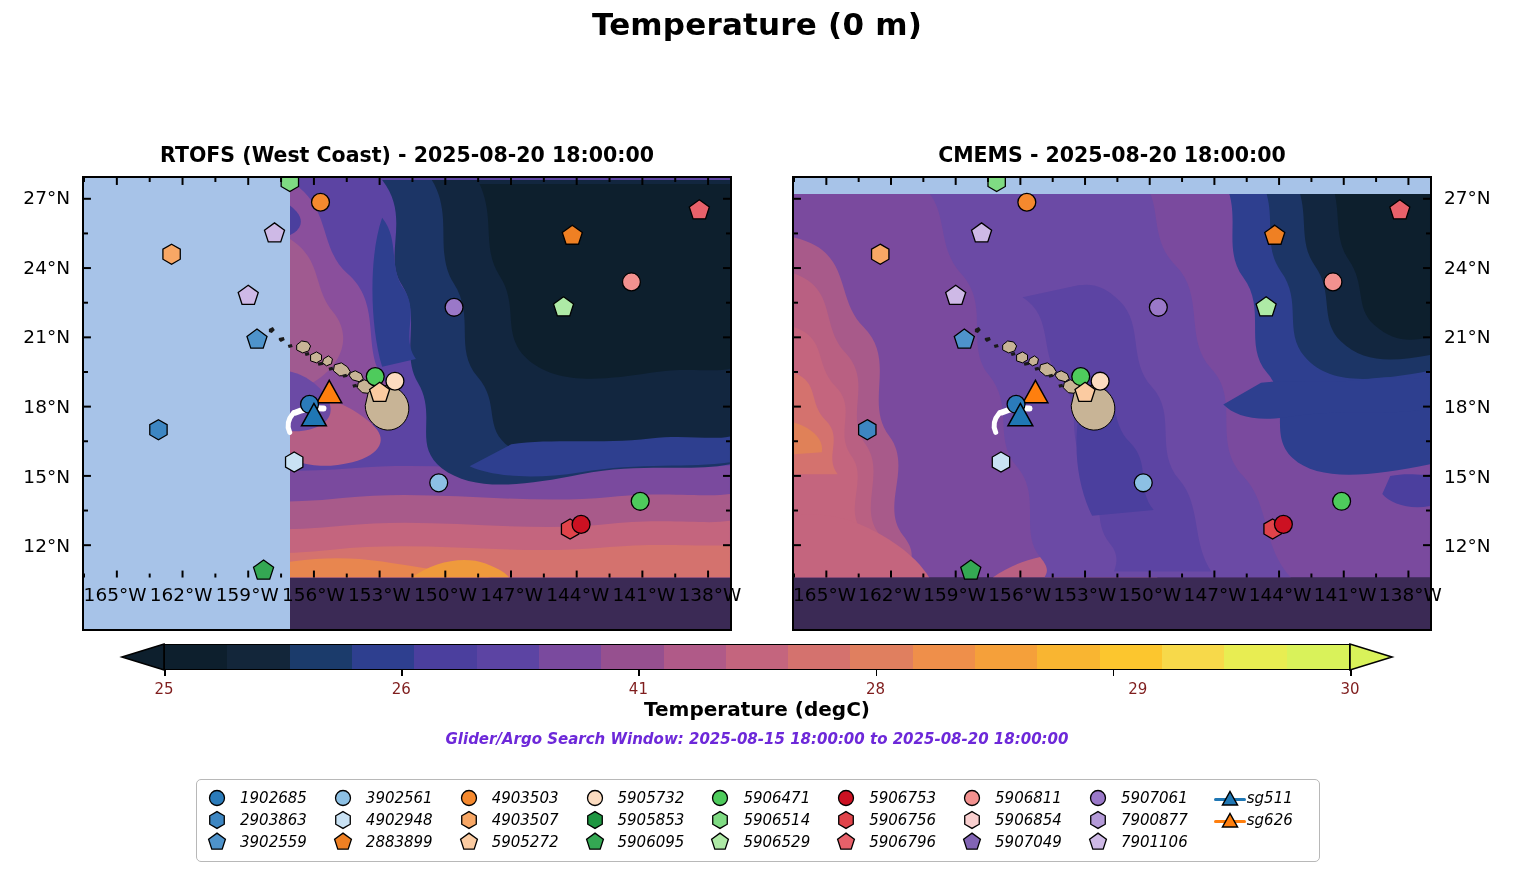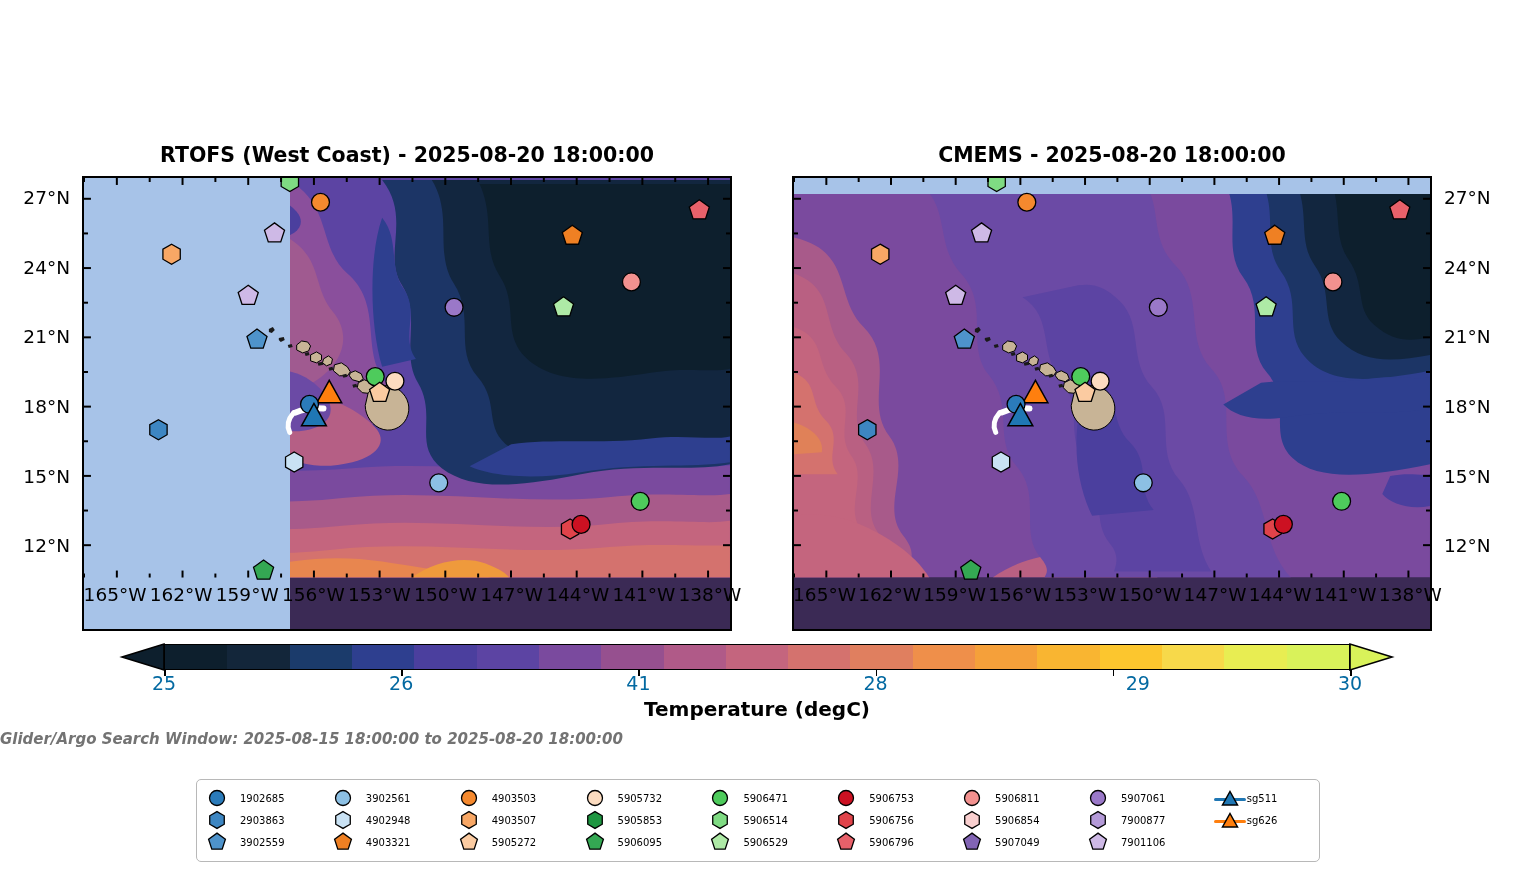--- a/index.html
+++ b/index.html
@@ -26,44 +26,45 @@
   }
   .mapfield{position:absolute;inset:0;}
   .layer{position:absolute;inset:0;}
 
   .xlab{position:absolute;font-size:18.5px;color:#000;transform:translateX(-50%);white-space:nowrap;}
 
   
   #cbwrap{position:absolute;left:122px;top:644px;width:1270px;height:26px;}
   #cbbar{position:absolute;left:42px;right:42px;top:0;bottom:0;border:1.6px solid #000;box-sizing:border-box;}
   .cbarrow{position:absolute;top:0;height:26px;width:42px;}
-  .cbticklab{position:absolute;top:28px;font-size:19px;color:#0369a1;transform:translateX(-50%);}
+  .cbticklab{position:absolute;top:36px;font-size:15px;color:#7f1d1d;transform:translateX(-50%);}
   #cbtitle{position:absolute;left:0;right:0;top:697px;text-align:center;font-size:20px;font-weight:bold;color:#000;}
-  #cbsub{position:absolute;left:0;right:0;top:730px;font-size:15px;font-weight:bold;font-style:italic;color:#737373;}
+  #cbsub{position:absolute;left:0;right:0;top:730px;text-align:center;font-size:15px;font-weight:bold;font-style:italic;color:#6d28d9;}
 
   
   #legend{
     position:absolute;left:196px;top:779px;width:1124px;
     border:1px solid #b8b8b8;border-radius:5px;background:#fff;
     padding:7px 9px 8px 9px;box-sizing:border-box;
   }
   #legend table{border-collapse:collapse;width:100%;}
   #legend td{padding:0;vertical-align:middle;height:22px;}
   .lgmark{width:34px;text-align:center;}
-  .lgtext{font-size:10px;color:#000;padding-right:12px;white-space:nowrap;}
+  .lgtext{font-size:15px;color:#000;padding-right:12px;white-space:nowrap;font-style:italic;}
   .gl-line{position:relative;display:inline-block;width:32px;height:18px;vertical-align:middle;}
   .gl-line i{position:absolute;left:0;top:8px;width:32px;height:3px;border-radius:2px;}
   .gl-line b{position:absolute;left:8px;top:1px;}
   svg{display:block;overflow:visible;}
   .mk{vector-effect:non-scaling-stroke;}
 </style>
 </head>
 <body>
 
 <div id="fig">
+  <div class="suptitle">Temperature (0 m)</div>
 
   <div class="panel" id="panel-rtofs" style="left:82px;width:650px;">
     <div class="ptitle">RTOFS (West Coast) - 2025-08-20 18:00:00</div>
     <div class="mapbox">
       <svg class="mapfield" viewBox="0 0 650 402" preserveAspectRatio="none">
         <defs>
           <clipPath id="clipR">
               <rect x="0" y="0" width="650" height="402"></rect>
             </clipPath>
         </defs>
@@ -564,21 +565,21 @@
               <svg width="22" height="20">
                 <polygon points="11.00,1.15 19.42,7.27 16.20,17.16 5.80,17.16 2.58,7.27" fill="#4e93cb" stroke="#000" stroke-width="1.3"></polygon>
               </svg>
             </td>
             <td class="lgtext">3902559</td>
             <td class="lgmark">
               <svg width="22" height="20">
                 <polygon points="11.00,1.15 19.42,7.27 16.20,17.16 5.80,17.16 2.58,7.27" fill="#ef8023" stroke="#000" stroke-width="1.3"></polygon>
               </svg>
             </td>
-            <td class="lgtext">4903321</td>
+            <td class="lgtext">2883899</td>
             <td class="lgmark">
               <svg width="22" height="20">
                 <polygon points="11.00,1.15 19.42,7.27 16.20,17.16 5.80,17.16 2.58,7.27" fill="#fbcba1" stroke="#000" stroke-width="1.3"></polygon>
               </svg>
             </td>
             <td class="lgtext">5905272</td>
             <td class="lgmark">
               <svg width="22" height="20">
                 <polygon points="11.00,1.15 19.42,7.27 16.20,17.16 5.80,17.16 2.58,7.27" fill="#34a853" stroke="#000" stroke-width="1.3"></polygon>
               </svg>

